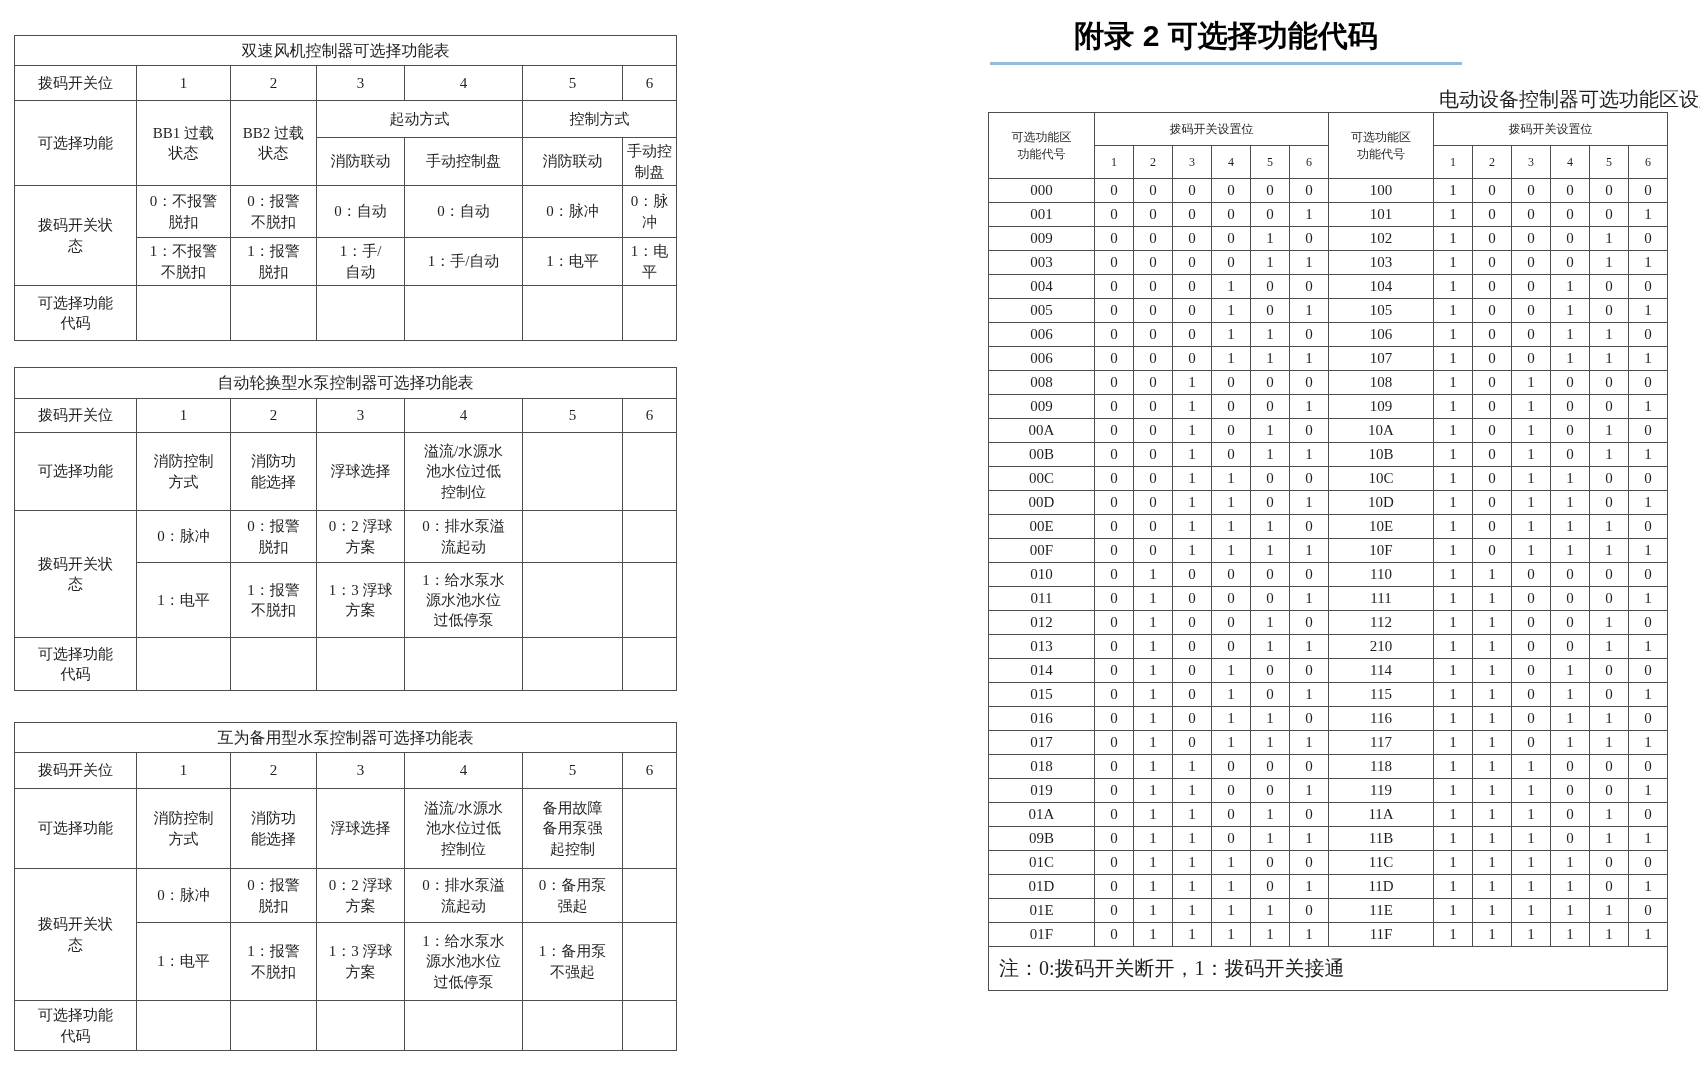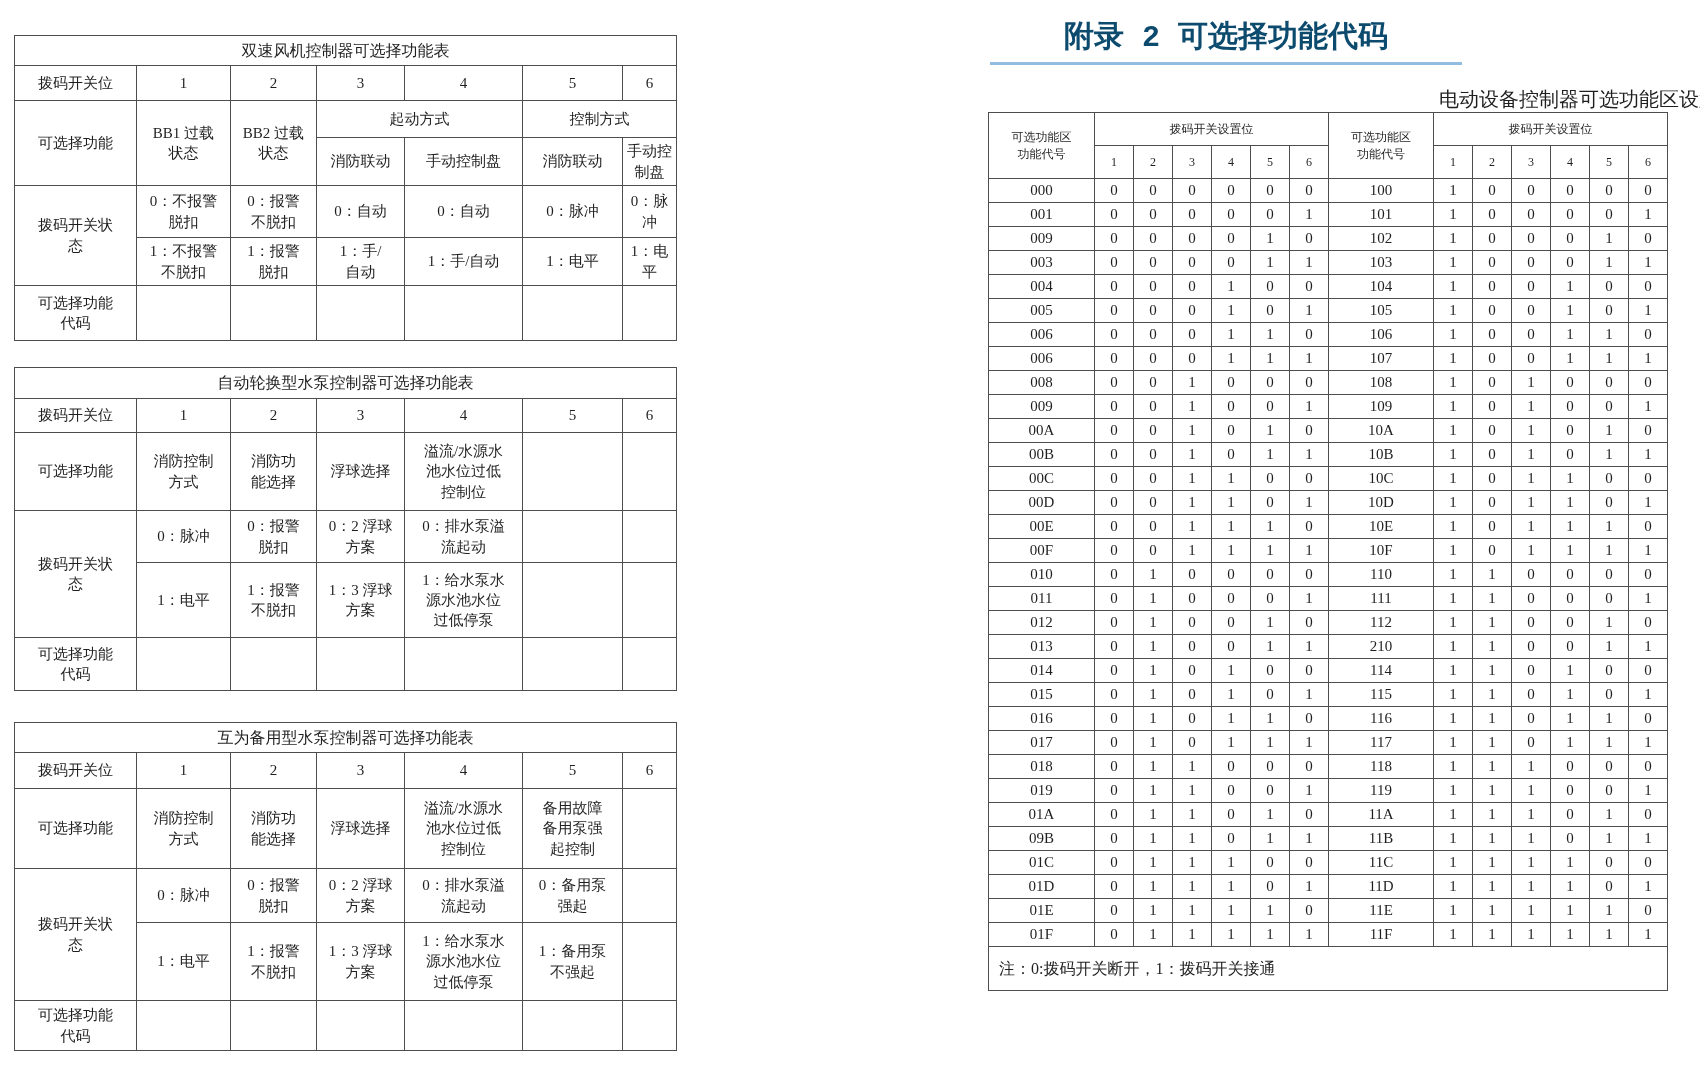--- a/index.html
+++ b/index.html
@@ -20,21 +20,21 @@
   
   .appendix-title { position:absolute; left:988px; top:16px; width:476px;
         text-align:center; font-size:30px; font-weight:bold;
         font-family:"Liberation Sans","DejaVu Sans",sans-serif; }
   .title-underline { position:absolute; left:990px; top:62px; width:472px; height:3px; }
   .code-caption { position:absolute; left:1040px; top:86px; width:679px;
         text-align:right; font-size:20px; }
   #code-table { position:absolute; left:988px; top:112px; width:679px; }
   #code-table td { height:24px; }
   #code-table tr.hh td { height:33px; font-size:12px; }
-  #code-table td.note { text-align:left; padding-left:10px; height:44px; font-size:16px; }
+  #code-table td.note { text-align:left; padding-left:10px; height:44px; font-size:20px; }
 </style>
 </head>
 <body>
 
 <table class="ltab" id="fan-table">
   <colgroup>
       <col style="width:122px">
       <col style="width:94px">
       <col style="width:86px">
       <col style="width:88px">
@@ -252,21 +252,21 @@
     <td></td>
     <td></td>
     <td></td>
     <td></td>
     <td></td>
     <td></td>
   </tr>
 </tbody>
   </table>
 
-<div class="appendix-title" style="color: #0c4a6e; font-family: Liberation Mono, monospace;">附录 2 可选择功能代码</div>
+<div class="appendix-title" style="color: #000000;">附录 2 可选择功能代码</div>
 <div class="title-underline" style="background: rgb(146, 188, 224);"></div>
 <div class="code-caption">电动设备控制器可选功能区设置</div>
 
 <table id="code-table">
   <colgroup>
     <col style="width:106px">
       <col style="width:39px">
       <col style="width:39px">
       <col style="width:39px">
       <col style="width:39px">

